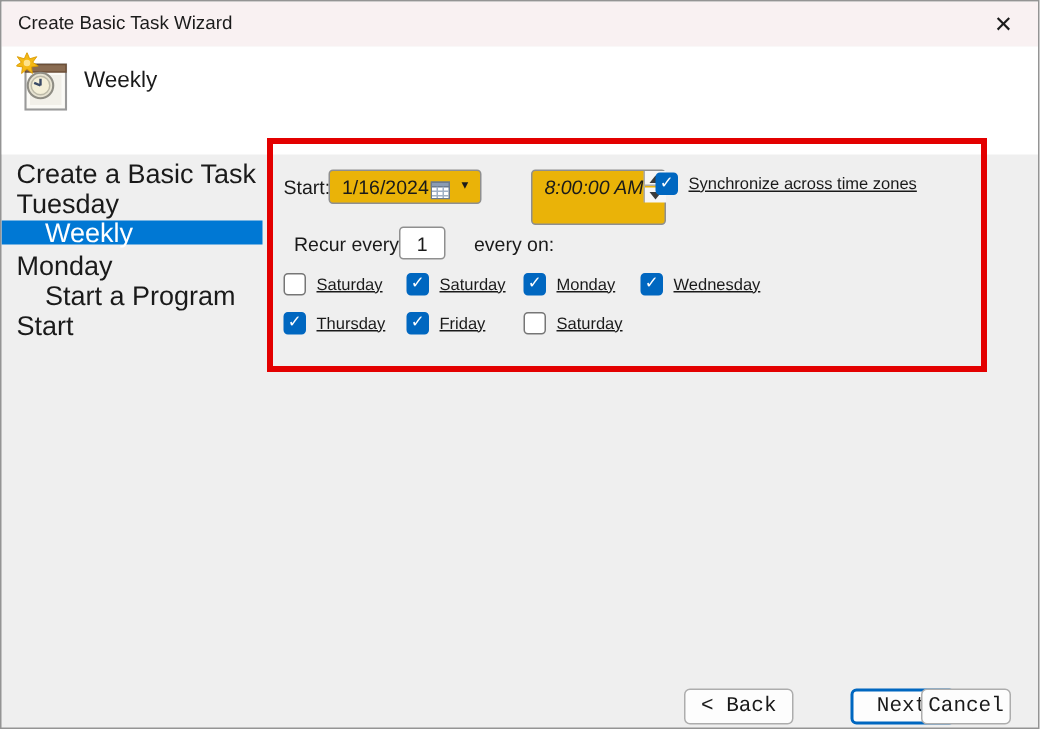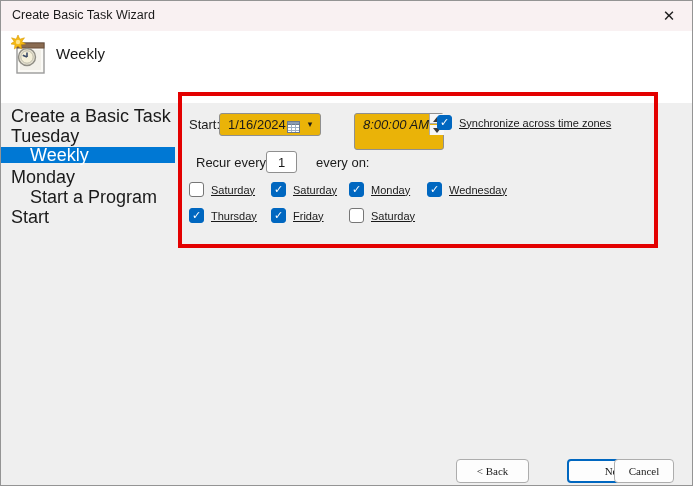--- a/index.html
+++ b/index.html
@@ -52,22 +52,22 @@
     border:1px solid #8f8f8f;border-radius:3px;font-size:13px;text-align:center;
     font-family:"Liberation Sans","DejaVu Sans",sans-serif;color:var(--text);}
   
   .check-row{position:absolute;display:flex;align-items:center;gap:7px;height:15px;}
   .cb{width:15px;height:15px;border:1px solid #767676;border-radius:3px;background:#ffffff;
     font-size:11px;line-height:13px;text-align:center;color:#ffffff;flex:0 0 15px;}
   .cb.checked{background:var(--accent);border-color:var(--accent);}
   .cb-label{font-size:11px;white-space:nowrap;text-decoration:underline;}
   
   .btn{position:absolute;top:458px;height:24px;background:#fdfdfd;border:1px solid #adadad;
-    border-radius:4px;font-size:11px;color:var(--text);
-    font-family:Liberation Serif, serif;}
+    border-radius:4px;font-size:14px;color:var(--text);
+    font-family:Liberation Mono, monospace;}
   .btn.back{left:455px;width:73px;}
   .btn.next{left:566px;width:70px;border:2px solid var(--accent);text-align:right;}
   .btn.cancel{left:613px;width:60px;}
 </style>
 </head>
 <body>
 
 <div class="window">
 
   <div class="titlebar">

